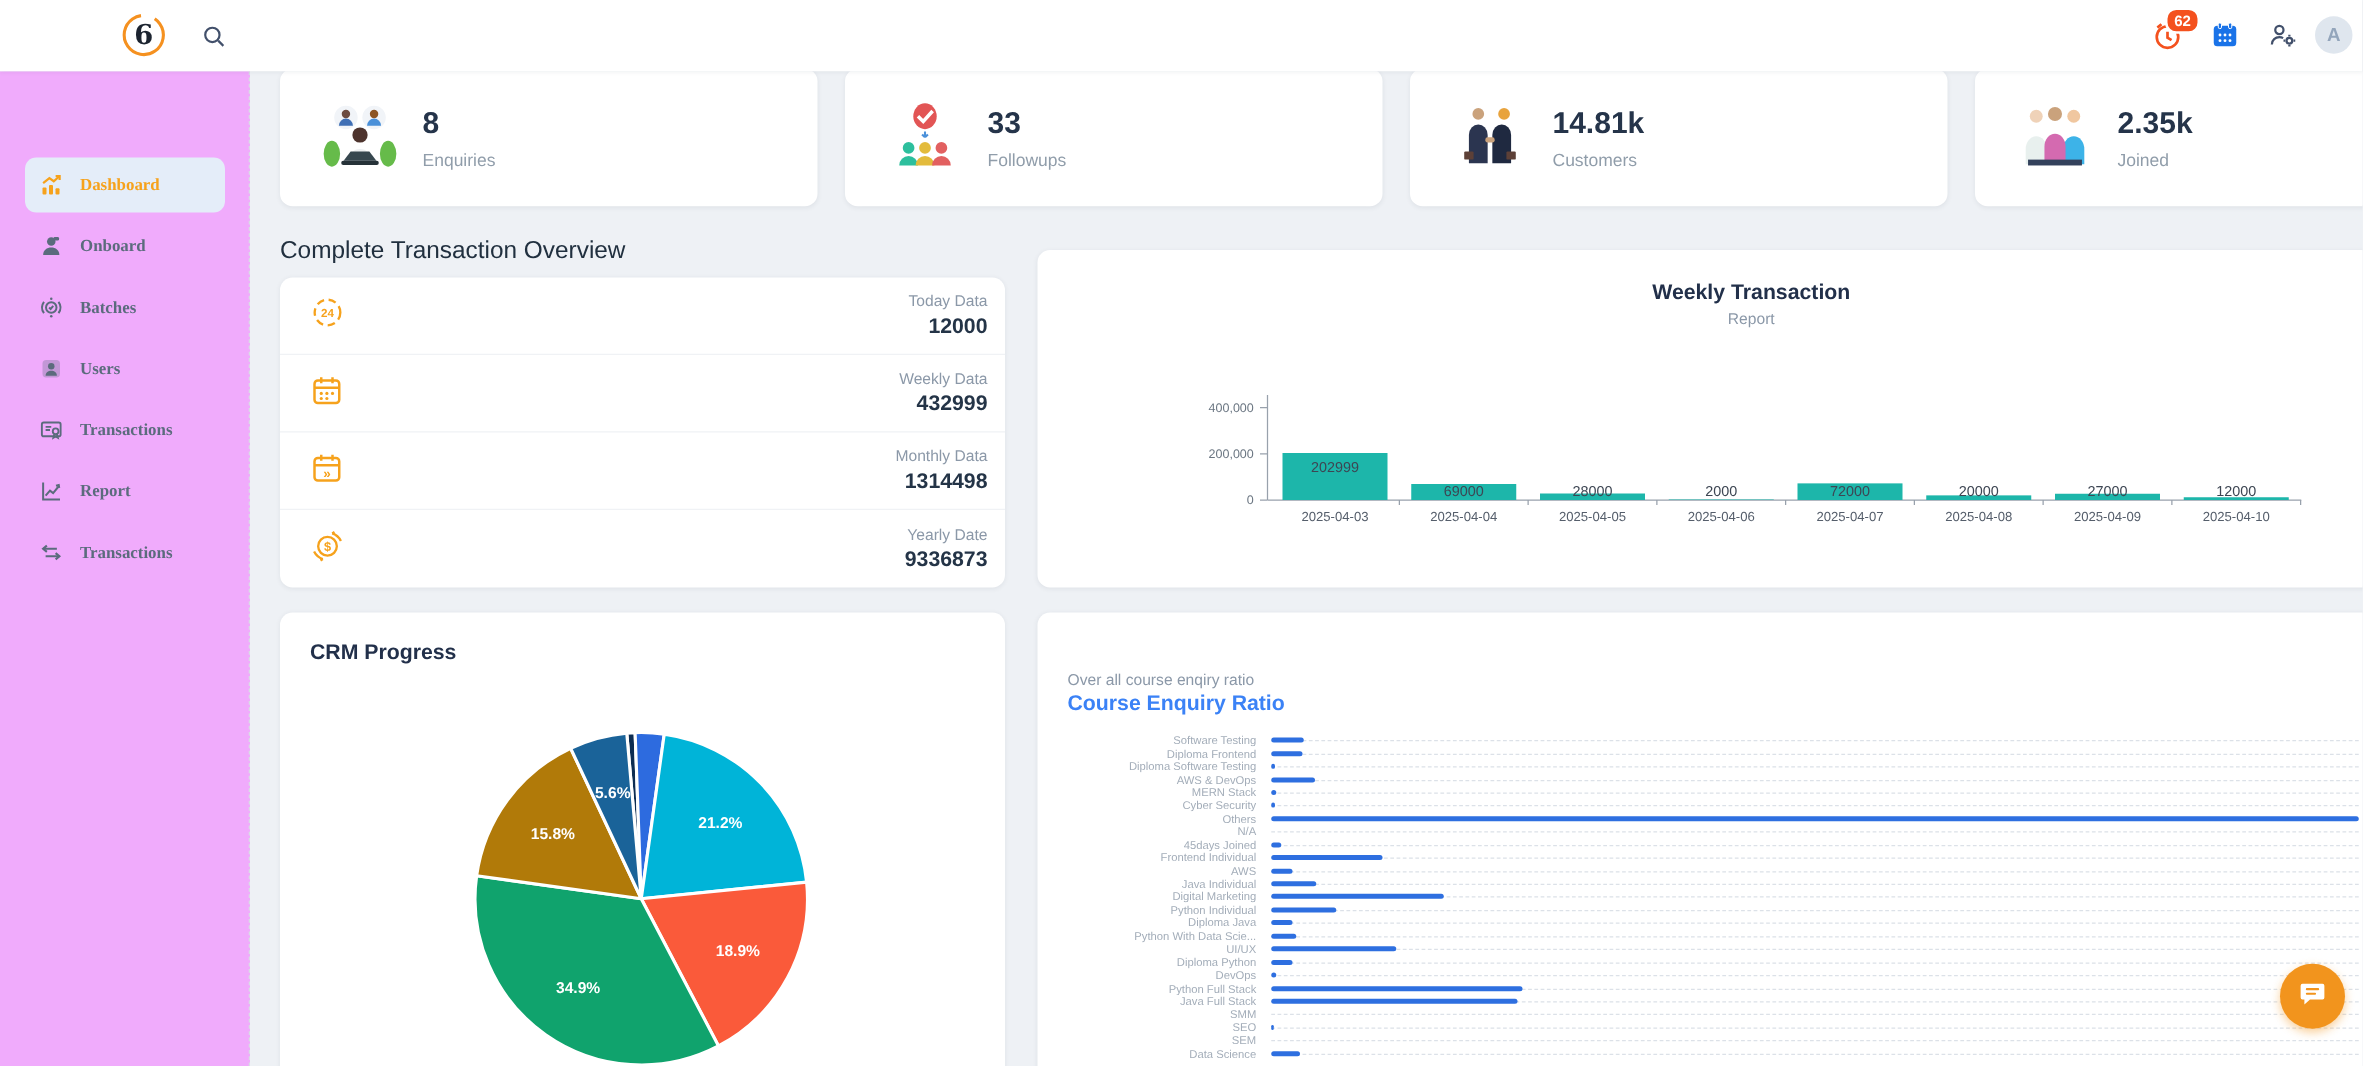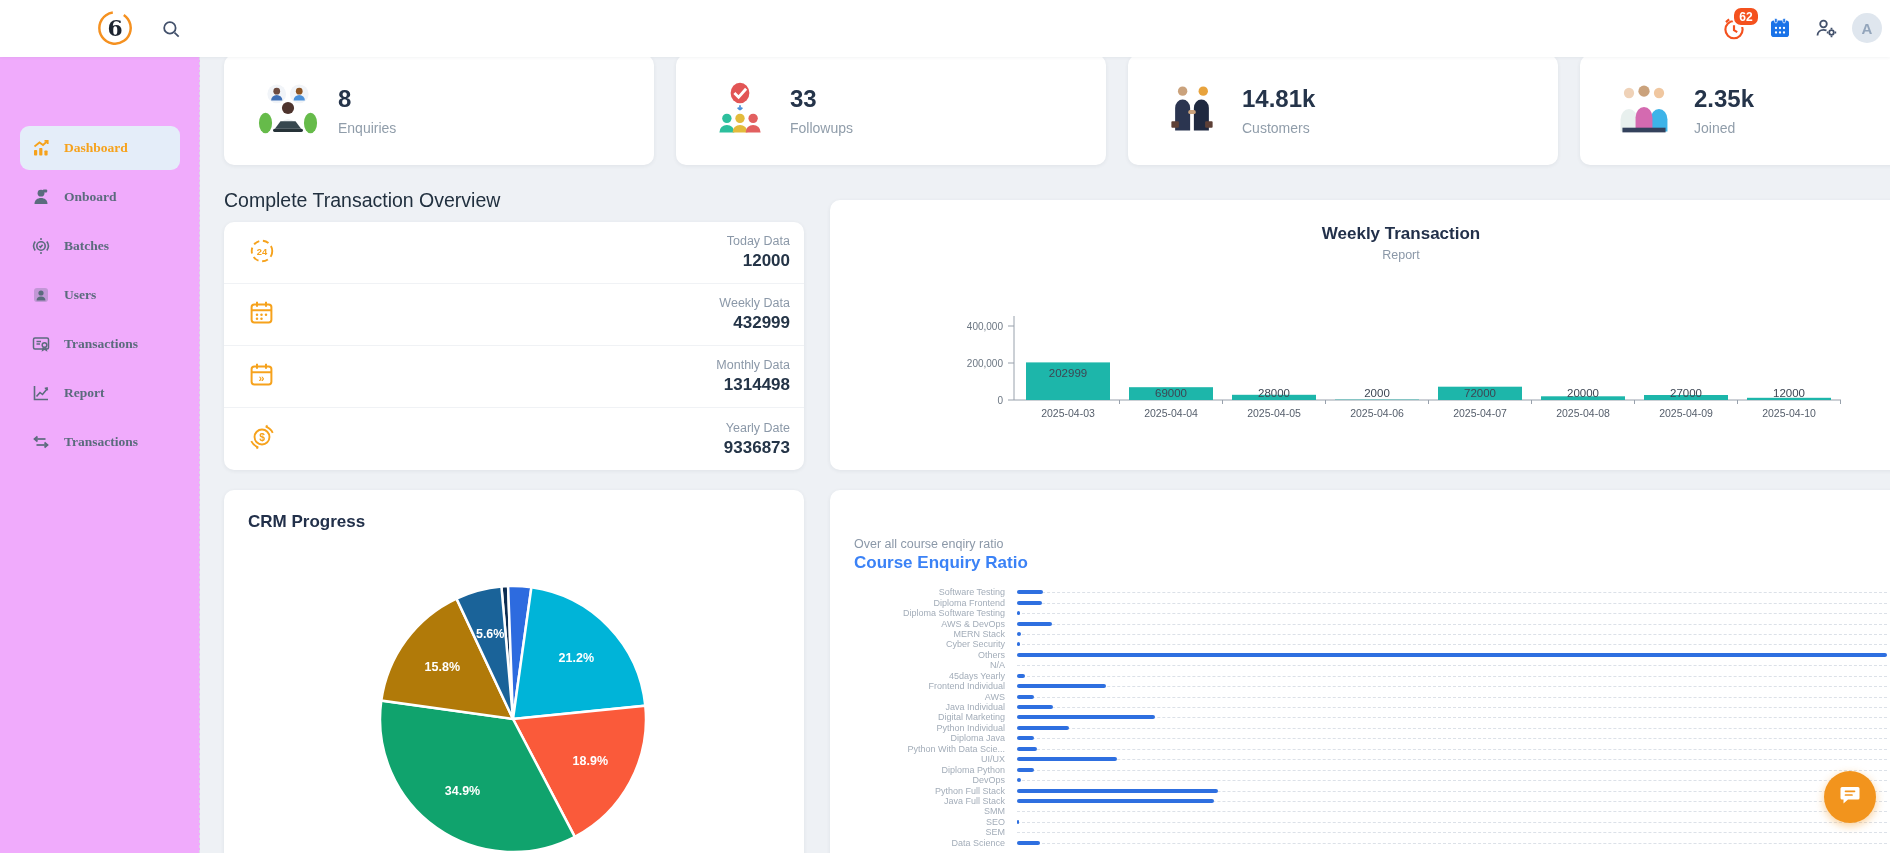--- a/index.html
+++ b/index.html
@@ -460,21 +460,21 @@
         <div class="hbar" style="width:870px;background:#2e6fe0"></div>
       </div>
     </div>
     <div class="hrow">
       <div class="hlabel">N/A</div>
       <div class="htrack">
         <div class="hbar" style="width:0px;background:#2e6fe0"></div>
       </div>
     </div>
     <div class="hrow">
-      <div class="hlabel">45days Yearly</div>
+      <div class="hlabel">45days Joined</div>
       <div class="htrack">
         <div class="hbar" style="width:8px;background:#2e6fe0"></div>
       </div>
     </div>
     <div class="hrow">
       <div class="hlabel">Frontend Individual</div>
       <div class="htrack">
         <div class="hbar" style="width:89px;background:#2e6fe0"></div>
       </div>
     </div>

